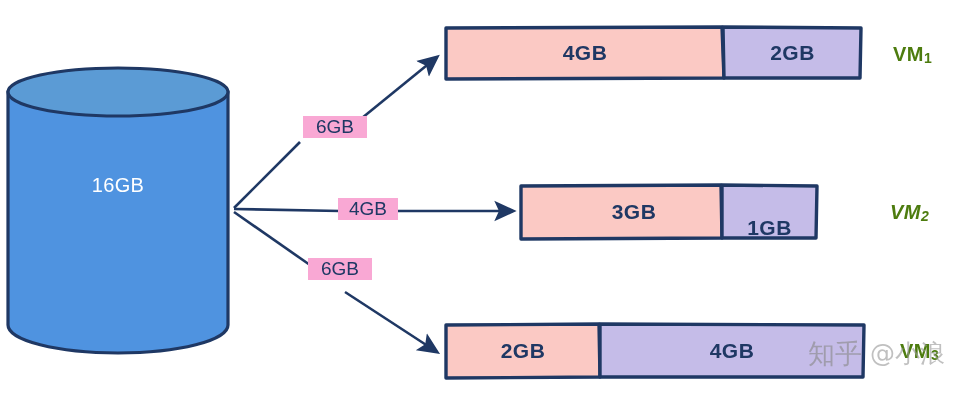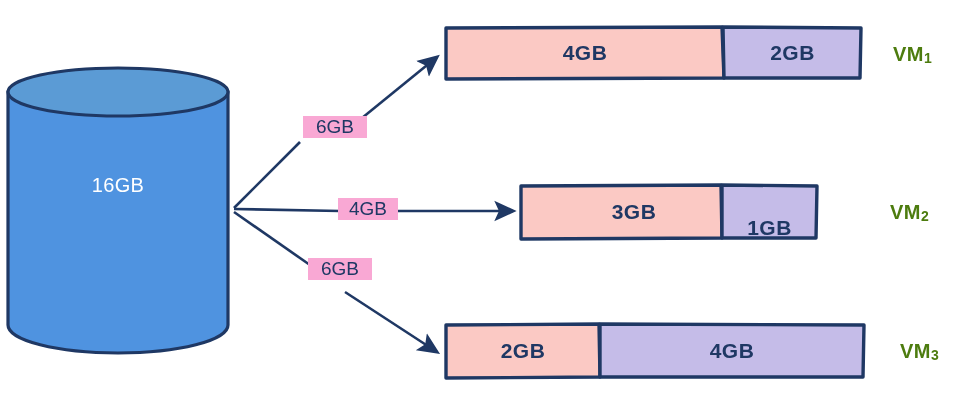--- a/index.html
+++ b/index.html
@@ -151,21 +151,25 @@
 
   <div class="seg-label" style="left: 521px; top: 200px; width: 226px; text-align: center;">3GB</div>
   <div class="seg-label" style="left: 722px; top: 216px; width: 95px;">1GB</div>
 
   <div class="seg-label" style="left: 446px; top: 339px; width: 154px;">2GB</div>
   <div class="seg-label" style="left: 600px; top: 339px; width: 264px;">4GB</div>
 
   <div class="vm-label" style="left: 893px; top: 43px;">
     <span>VM</span><sub>1</sub>
   </div>
-  <div class="vm-label" style="left: 890px; top: 201px;">
+  <div class="vm-label" style="left: 890px; top: 201px; font-style: italic;">
     <span>VM</span><sub>2</sub>
   </div>
   <div class="vm-label" style="left: 900px; top: 340px;">
     <span>VM</span><sub>3</sub>
   </div>
 
+  <div class="watermark" style="left: 808px; top: 340px;">
+    <span class="wm-logo">知乎</span>
+    <span class="wm-user">@小浪</span>
+  </div>
 
 </div>
 
 </body></html>

